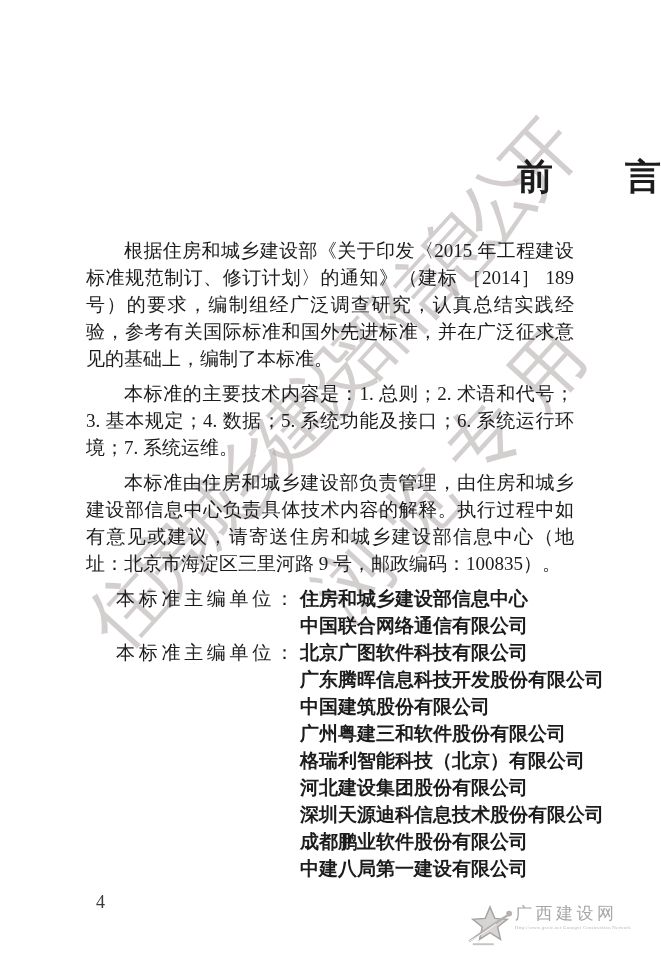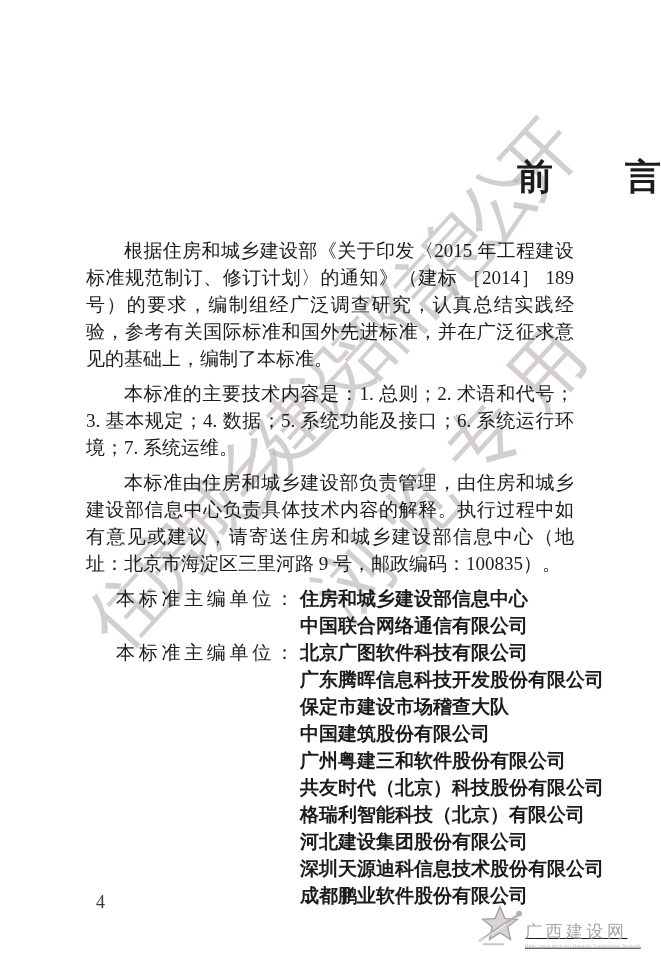--- a/index.html
+++ b/index.html
@@ -53,22 +53,22 @@
   .unit-list{flex:1;padding-left:6px;font-weight:bold;}
   .unit-list .unit{text-align:left;white-space:nowrap;}
   
   .page-number{
     position:absolute;z-index:2;
     left:96px;top:892px;
     font-size:18px;color:#3a3a3a;
   }
   .site-logo{
     position:absolute;z-index:2;
-    right:14px;top:905px;
-    display:flex;align-items:flex-end;text-decoration:underline;
+    right:24px;top:905px;
+    display:flex;align-items:flex-start;
   }
   .logo-mark{width:46px;height:44px;flex:0 0 auto;}
   .logo-text-col{display:flex;flex-direction:column;margin-left:2px;}
   .logo-name{
     font-size:17px;letter-spacing:3.5px;
     color:#a9a5a5;white-space:nowrap;line-height:1.1;
   }
   .logo-tagline{
     font-size:5px;color:#b8b4b4;
     letter-spacing:0.3px;white-space:nowrap;line-height:1.4;
@@ -96,28 +96,27 @@
         <div class="unit">住房和城乡建设部信息中心</div>
         <div class="unit">中国联合网络通信有限公司</div>
       </div>
     </div>
 
     <div class="units-section">
       <div class="unit-label">本标准主编单位：</div>
       <div class="unit-list">
         <div class="unit">北京广图软件科技有限公司</div>
         <div class="unit">广东腾晖信息科技开发股份有限公司</div>
-        <div class="unit">保定市建设市场稽查大队</div>
         <div class="unit">中国建筑股份有限公司</div>
         <div class="unit">广州粤建三和软件股份有限公司</div>
-        <div class="unit">共友时代（北京）科技股份有限公司</div>
         <div class="unit">格瑞利智能科技（北京）有限公司</div>
         <div class="unit">河北建设集团股份有限公司</div>
         <div class="unit">深圳天源迪科信息技术股份有限公司</div>
         <div class="unit">成都鹏业软件股份有限公司</div>
+        <div class="unit">中建八局第一建设有限公司</div>
       </div>
     </div>
   </div>
 
   <div class="page-number">4</div>
 
   <div class="site-logo">
     <svg class="logo-mark" viewBox="0 0 48 46" xmlns="http://www.w3.org/2000/svg">
 
       <polygon points="24,2 29,14 42,15 32,23 35,36 24,29 13,36 16,23 6,15 19,14" fill="#d7d4d4" stroke="#a5a1a1" stroke-width="1.5"></polygon>

